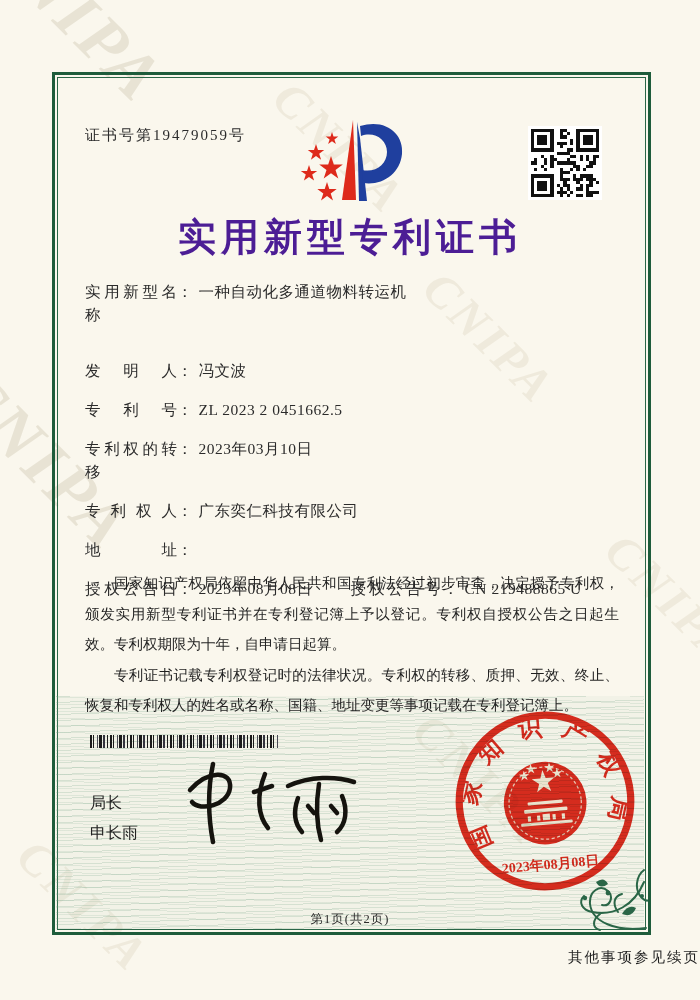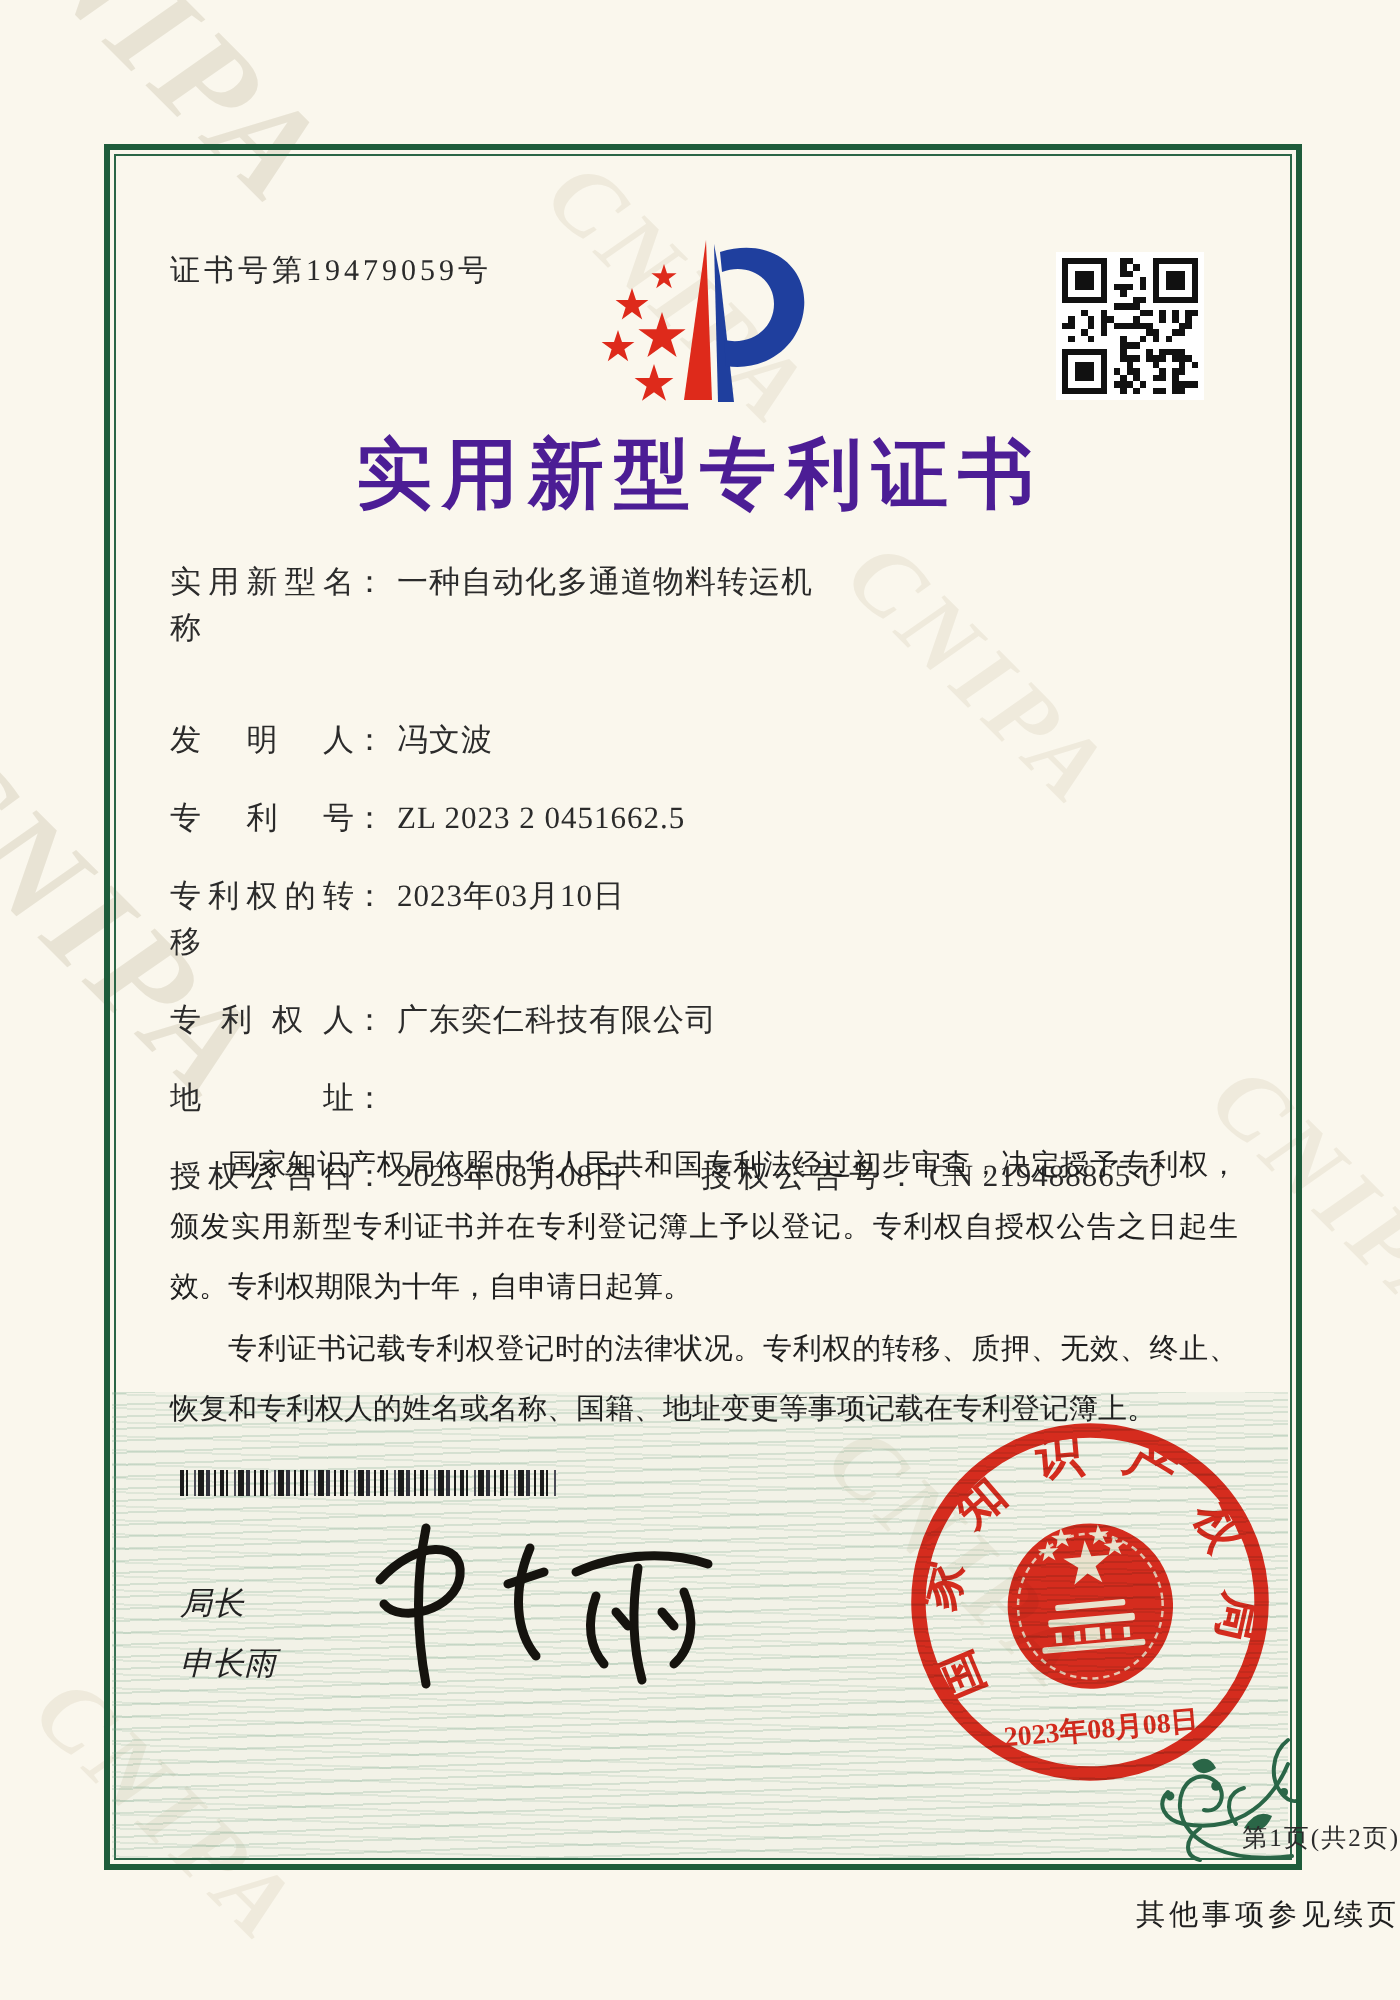--- a/index.html
+++ b/index.html
@@ -48,27 +48,27 @@
      font-size:14.5px;line-height:30.5px;text-align:justify;color:#1f1f1f;}
   .body-text p{margin:0;text-indent:2em;}
 
   .barcode{position:absolute;left:90px;top:735px;width:188px;height:13px;
     background:repeating-linear-gradient(90deg,
       #1b1b1b 0 2px,transparent 2px 3px,#1b1b1b 3px 4px,transparent 4px 7px,
       #4a4a55 7px 8px,transparent 8px 9px,#1b1b1b 9px 12px,transparent 12px 13px,
       #33333d 13px 15px,transparent 15px 17px,#1b1b1b 17px 18px,transparent 18px 20px);}
 
   .director{position:absolute;left:90px;top:788px;font-size:16px;line-height:30px;
-            font-family:"Liberation Sans","DejaVu Sans",sans-serif;color:#222;font-style:italic;}
+            font-family:"Liberation Sans","DejaVu Sans",sans-serif;color:#222;}
   .sig{position:absolute;left:168px;top:758px;width:214px;height:88px;}
 
   .seal{position:absolute;left:452px;top:708px;width:186px;height:186px;
         transform:rotate(-5deg);mix-blend-mode:multiply;opacity:0.96;}
 
-  .pageinfo{position:absolute;left:0;top:911px;width:700px;text-align:right;font-size:12.5px;letter-spacing:1px;}
+  .pageinfo{position:absolute;left:0;top:911px;width:700px;text-align:center;font-size:12.5px;letter-spacing:1px;}
   .footnote{position:absolute;left:0;top:948px;width:700px;text-align:right;font-size:14.5px;letter-spacing:2px;color:#1f1f1f;}
 
   .ornament{position:absolute;left:552px;top:816px;width:96px;height:116px;}
 </style>
 </head>
 <body>
 
 <div class="page">
 
   <div class="wm wm-big" style="left:-38px;top:-28px">CNIPA</div>

